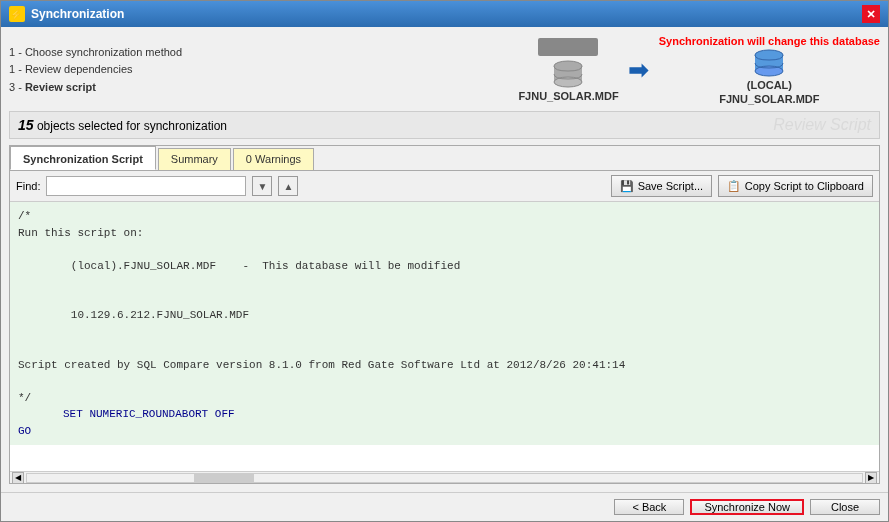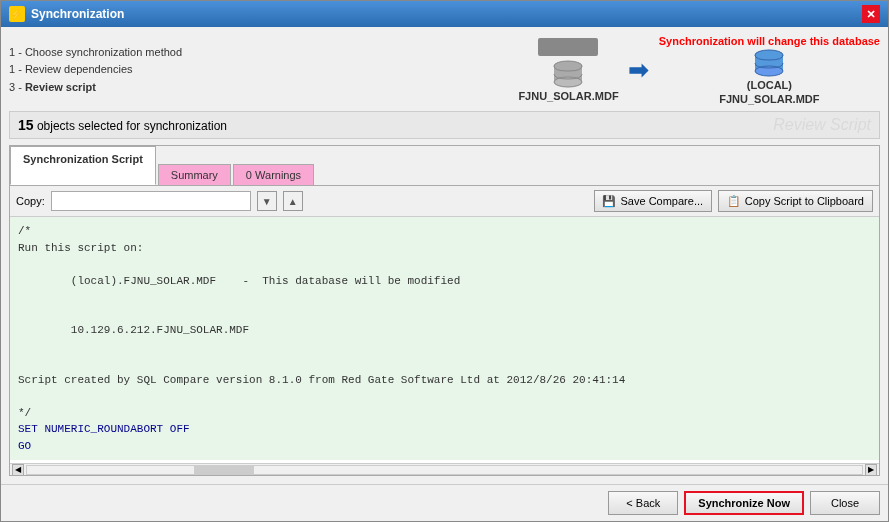--- a/index.html
+++ b/index.html
@@ -141,23 +141,23 @@
       display: flex;
       background: #f0f0f0;
       border-bottom: 1px solid #aaa;
     }
     .tab {
       padding: 4px 12px;
       font-size: 11px;
       border: 1px solid #aaa;
       border-bottom: none;
       cursor: pointer;
-      background: #f9a8d4;
+      background: #fef9c3;
       margin-right: 2px;
-      margin-top: 18px;
+      margin-top: 2px;
       color: #333;
     }
     .tab.active {
       background: white;
       border-bottom: 1px solid white;
       font-weight: bold;
       margin-top: 0;
       padding-top: 6px;
       padding-left: 12px;
     }
@@ -213,46 +213,47 @@
       color: #333;
     }
     .script-line {
       white-space: pre;
     }
     .script-comment {
       color: #333;
     }
     .script-sql {
       color: #00008b;
+      margin-left: 45px;
     }
     .script-go {
       color: #00008b;
     }
     .bottom-bar {
       display: flex;
       justify-content: flex-end;
       align-items: center;
       padding: 6px 8px;
       gap: 6px;
       background: #f0f0f0;
       border-top: 1px solid #ccc;
       flex-shrink: 0;
     }
     .bottom-btn {
-      height: 24px;
+      height: 16px;
       background: linear-gradient(to bottom, #f8f8f8, #e0e0e0);
       border: 1px solid #999;
       padding: 0 12px;
       font-size: 11px;
       cursor: pointer;
       min-width: 70px;
     }
     .bottom-btn.primary {
       border: 2px solid #e81123;
-      font-weight: bold;
+      font-weight: normal;
     }
     .scrollbar-wrapper {
       position: relative;
       flex: 1;
       display: flex;
       flex-direction: column;
       overflow: hidden;
     }
     .script-scroll {
       flex: 1;
@@ -321,52 +322,52 @@
             <path d="M2,14 Q2,19 16,19 Q30,19 30,14" fill="none" stroke="#3366aa" stroke-width="1"></path>
           </svg>
           <span class="sync-db-name">(LOCAL)</span>
           <span class="sync-db-name">FJNU_SOLAR.MDF</span>
         </div>
       </div>
     </div>
 
     <div class="objects-row">
       <div>
-        <span style="font-weight:bold; font-size:14px;">15</span><span> objects selected for synchronization</span>
+        <span style="font-weight:bold; font-size:14px;font-style:italic;">15</span><span> objects selected for synchronization</span>
       </div>
       <div class="review-script-text">Review Script</div>
     </div>
 
     <div class="tabs-container">
 
       <div class="tabs-bar">
         <div class="tab active">
           <span>Synchronization Script</span>
         </div>
         <div class="tab">
           <span>Summary</span>
         </div>
         <div class="tab">
           <span>0 Warnings</span>
         </div>
       </div>
 
       <div class="toolbar-row">
-        <span class="find-label">Copy:</span>
+        <span class="find-label">Find:</span>
         <input class="find-input" type="text" style="">
         <button class="nav-btn">
           <span>▼</span>
         </button>
         <button class="nav-btn">
           <span>▲</span>
         </button>
         <div style="flex:1"></div>
         <button class="toolbar-btn">
           <span>💾</span>
-          <span>Save Compare...</span>
+          <span>Save Script...</span>
         </button>
         <button class="toolbar-btn">
           <span>📋</span>
           <span>Copy Script to Clipboard</span>
         </button>
       </div>
 
       <div class="scrollbar-wrapper">
         <div class="script-scroll">
           <div class="script-area">

